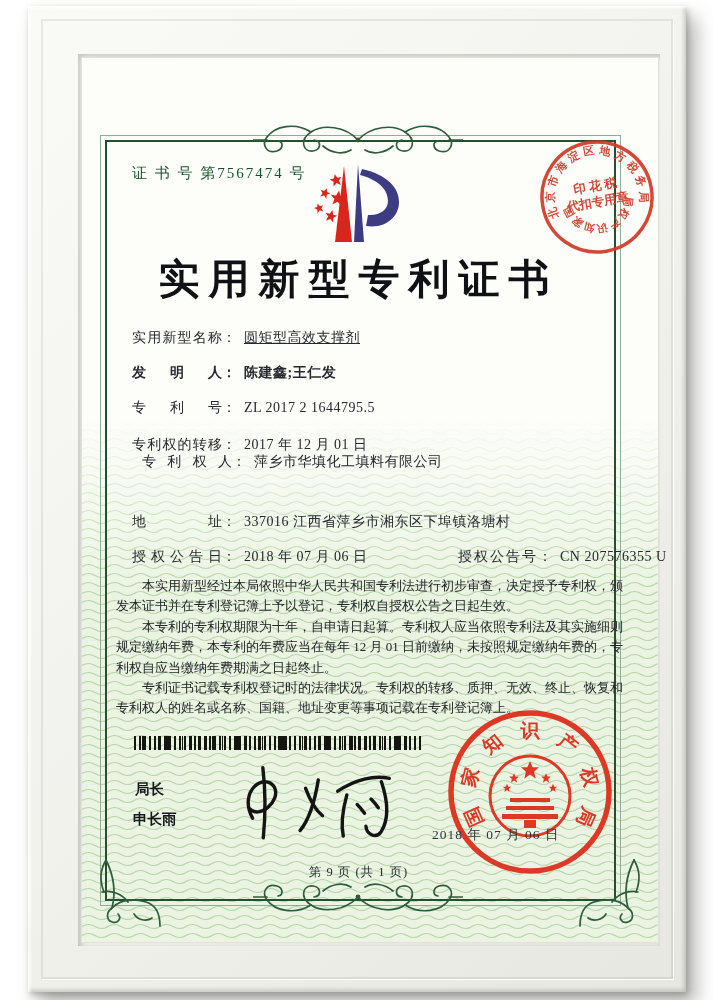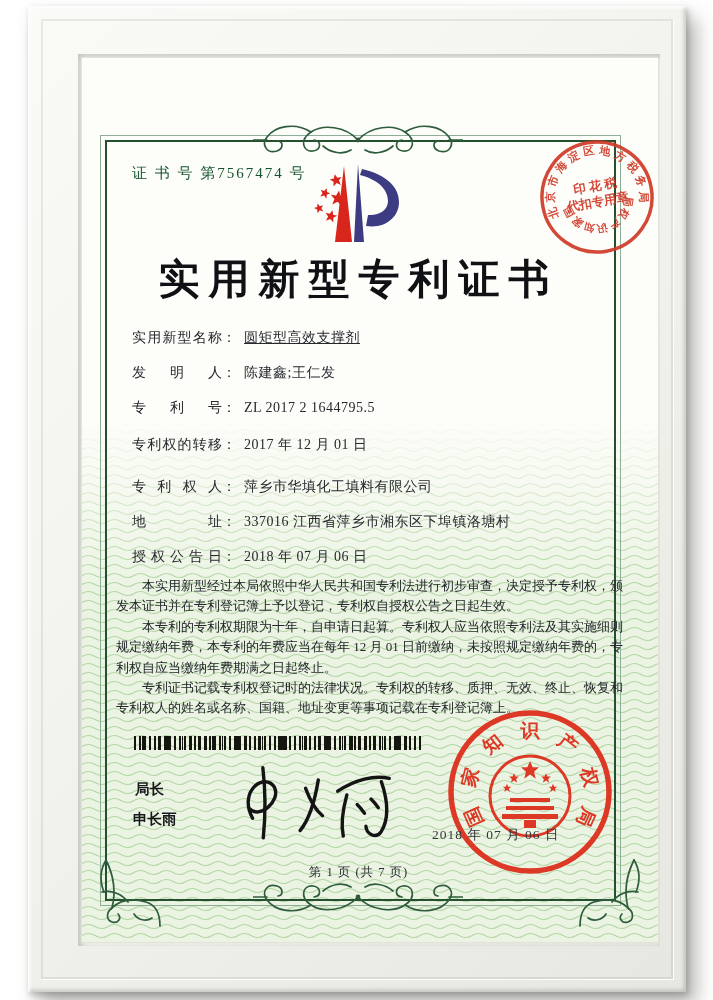--- a/index.html
+++ b/index.html
@@ -156,37 +156,40 @@
           <use href="#lstar" transform="translate(21,48) scale(0.8) rotate(-18)"></use>
           <use href="#lstar" transform="translate(33,56) scale(1.0) rotate(14)"></use>
         </g>
       </svg>
 
       <div class="abs z2" id="title">实用新型专利证书</div>
 
       <div class="abs z2 frow" style="top:271px;text-decoration:underline;">
         <span class="f-label">实用新型名称</span><span class="f-colon">：</span><span class="f-value">圆矩型高效支撑剂</span>
       </div>
-      <div class="abs z2 frow" style="top:306px;">
+      <div class="abs z2 frow" style="top:306px;font-weight:bold;">
         <span class="f-label">发明人</span><span class="f-colon">：</span><span class="f-value">陈建鑫;王仁发</span>
       </div>
       <div class="abs z2 frow" style="top:341px;">
         <span class="f-label">专利号</span><span class="f-colon">：</span><span class="f-value">ZL 2017 2 1644795.5</span>
       </div>
       <div class="abs z2 frow" style="top:378px;">
         <span class="f-label">专利权的转移</span><span class="f-colon">：</span><span class="f-value">2017 年 12 月 01 日</span>
       </div>
-      <div class="abs z2 frow" style="top:420px;">
+      <div class="abs z2 frow" style="top:395px;margin-left:10px;">
         <span class="f-label">专利权人</span><span class="f-colon">：</span><span class="f-value">萍乡市华填化工填料有限公司</span>
       </div>
       <div class="abs z2 frow" style="top:455px;">
         <span class="f-label">地址</span><span class="f-colon">：</span><span class="f-value">337016 江西省萍乡市湘东区下埠镇洛塘村</span>
       </div>
       <div class="abs z2 frow" style="top:490px;">
         <span class="f-label">授权公告日</span><span class="f-colon">：</span><span class="f-value">2018 年 07 月 06 日</span>
+        <span id="row7b">
+          <span style="letter-spacing:2px;">授权公告号</span><span class="f-colon">：</span><span class="f-value">CN 207576355 U</span>
+        </span>
       </div>
 
       <div class="abs z2" id="paras">
         <p>本实用新型经过本局依照中华人民共和国专利法进行初步审查，决定授予专利权，颁发本证书并在专利登记簿上予以登记，专利权自授权公告之日起生效。</p>
         <p>本专利的专利权期限为十年，自申请日起算。专利权人应当依照专利法及其实施细则规定缴纳年费，本专利的年费应当在每年 12 月 01 日前缴纳，未按照规定缴纳年费的，专利权自应当缴纳年费期满之日起终止。</p>
         <p>专利证书记载专利权登记时的法律状况。专利权的转移、质押、无效、终止、恢复和专利权人的姓名或名称、国籍、地址变更等事项记载在专利登记簿上。</p>
       </div>
 
       <div class="abs z2" id="barcode"></div>
 
@@ -246,21 +249,21 @@
             <rect x="66" y="92" width="40" height="4"></rect>
             <rect x="62" y="100" width="48" height="4"></rect>
             <rect x="58" y="108" width="56" height="5"></rect>
             <rect x="80" y="114" width="12" height="8"></rect>
           </g>
         </g>
       </svg>
 
       <div class="abs" id="issue-date">2018 年 07 月 06 日</div>
 
-      <div class="abs z2" id="page-footer">第 1 页 (共 7 页)</div>
+      <div class="abs z2" id="page-footer">第 9 页 (共 1 页)</div>
 
       <svg class="abs" id="tax-stamp" width="130" height="130" viewBox="0 0 130 130">
         <g fill="#cf3a28">
           <circle cx="65" cy="65" r="55" fill="none" stroke="#cf3a28" stroke-width="3.5"></circle>
           <g font-family="Liberation Serif, serif" font-size="11" font-weight="bold" text-anchor="middle">
             <g transform="rotate(-100 65 65)">
                 <text x="65" y="22">北</text>
               </g>
             <g transform="rotate(-80 65 65)">
                 <text x="65" y="22">京</text>

